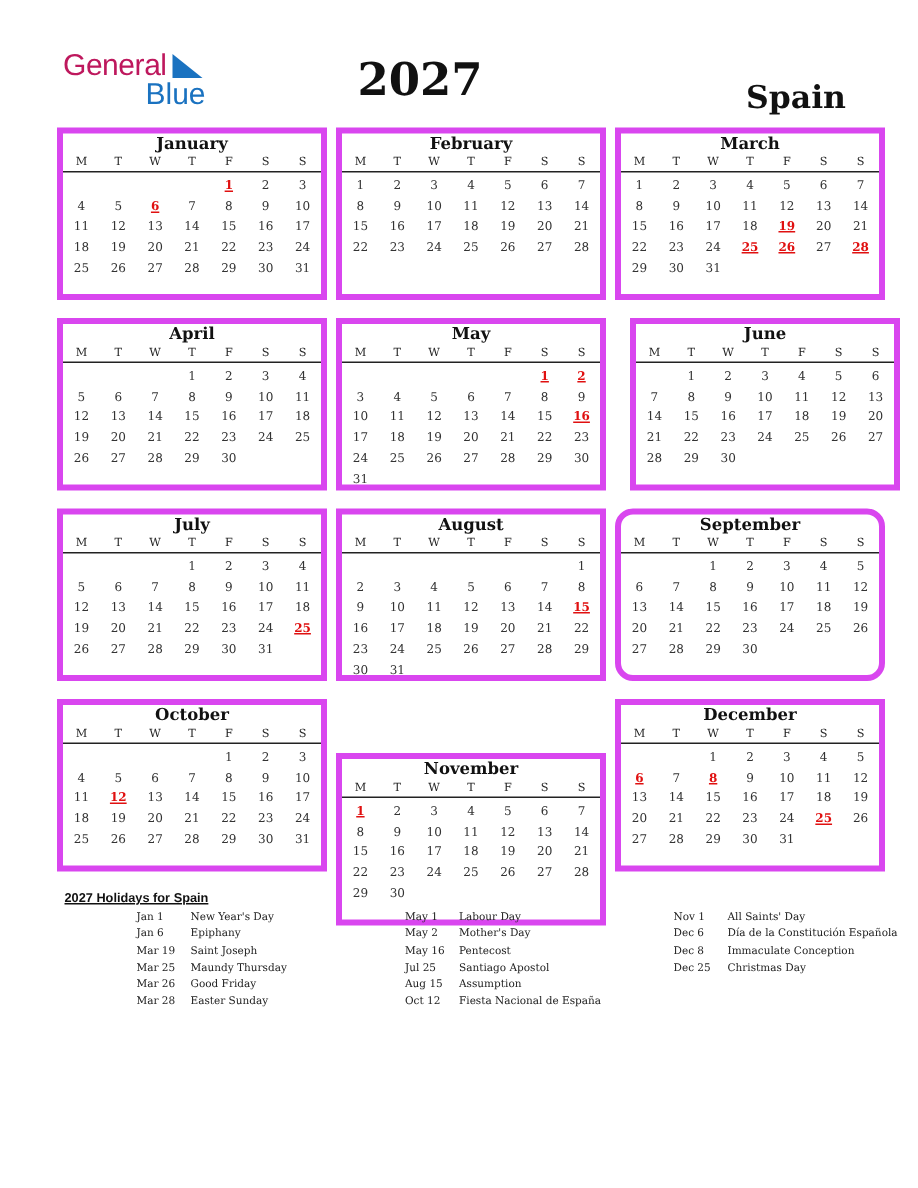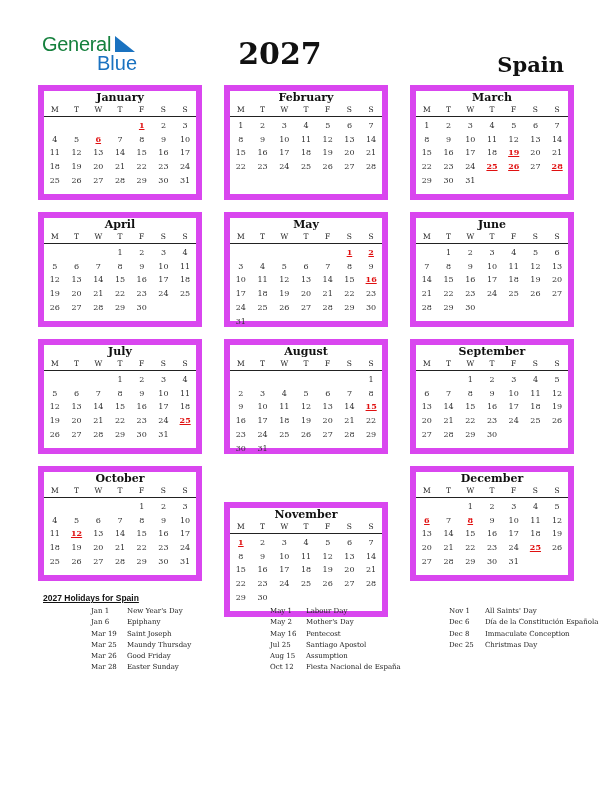--- a/index.html
+++ b/index.html
@@ -1,23 +1,23 @@
 <!DOCTYPE html>
 <html><head>
 <meta charset="utf-8">
 <style>
   html, body { margin:0; padding:0; background:#ffffff; }
   body { width:612px; height:792px; position:relative; overflow:hidden; font-family:"DejaVu Serif", serif; color:#222; }
   .logo { position:absolute; left:42px; top:34px; }
-  .logo .l1 { font-family:"Liberation Sans", sans-serif; font-size:20px; color:#15803d; letter-spacing:-0.3px; line-height:20px; }
+  .logo .l1 { font-family:"Liberation Sans", sans-serif; font-size:20px; color:#be185d; letter-spacing:-0.3px; line-height:20px; }
   .logo .l2 { font-family:"Liberation Sans", sans-serif; font-size:20px; color:#1a72c0; line-height:18px; margin-left:55px; }
   .logo .tri { position:absolute; left:73px; top:2px; width:0; height:0; border-left:20px solid transparent; border-bottom:16px solid #1a72c0; transform:scaleX(-1); }
   .year { position:absolute; left:0; width:560px; top:36px; text-align:center; font-family:"DejaVu Serif", serif; font-weight:bold; font-size:30px; color:#111; }
   .country { position:absolute; right:48px; top:52px; font-family:"DejaVu Serif", serif; font-weight:bold; font-size:21px; color:#111; }
-  .month { position:absolute; width:164px; border:6px solid #d946ef; box-sizing:border-box; }
+  .month { position:absolute; width:180px; border:4px solid #d946ef; box-sizing:border-box; }
   .mname { text-align:center; font-weight:bold; font-size:11px; line-height:14px; height:14px; color:#111; }
   .dows { display:grid; grid-template-columns:repeat(7, 1fr); font-size:7.5px; line-height:10px; text-align:center; color:#222; border-bottom:1px solid #222; padding-bottom:1px; }
   .days { display:grid; grid-template-columns:repeat(7, 1fr); font-size:8px; line-height:13.7px; text-align:center; color:#333; padding-top:2px; }
   .days .h { color:#e01010; font-weight:bold; text-decoration:underline; }
   .hol-title { position:absolute; left:43px; top:593px; font-family:"Liberation Sans", sans-serif; font-weight:bold; font-size:8.5px; color:#111;text-decoration:underline; }
   .hcol { position:absolute; top:606px; font-size:7px; line-height:11.3px; color:#222;margin-left:48px; }
   .hrow { display:flex; }
   .hrow .d { width:36px; }
 </style>
 </head>
@@ -258,21 +258,21 @@
         <span>24</span>
         <span>25</span>
         <span>26</span>
         <span>27</span>
         <span>28</span>
         <span>29</span>
         <span>30</span>
         <span>31</span>
       </div>
     </div>
-    <div class="month" style="left: 410px; top: 212px; height: 115px;">
+    <div class="month" style="left: 420px; top: 212px; height: 115px;">
       <div class="mname">June</div>
       <div class="dows">
         <span>M</span>
         <span>T</span>
         <span>W</span>
         <span>T</span>
         <span>F</span>
         <span>S</span>
         <span>S</span>
       </div>
@@ -402,21 +402,21 @@
         <span>24</span>
         <span>25</span>
         <span>26</span>
         <span>27</span>
         <span>28</span>
         <span>29</span>
         <span>30</span>
         <span>31</span>
       </div>
     </div>
-    <div class="month" style="left: 410px; top: 339px; height: 115px;">
+    <div class="month" style="left: 410px; top: 339px; height: 115px; border-radius: 12px;">
       <div class="mname">September</div>
       <div class="dows">
         <span>M</span>
         <span>T</span>
         <span>W</span>
         <span>T</span>
         <span>F</span>
         <span>S</span>
         <span>S</span>
       </div>

